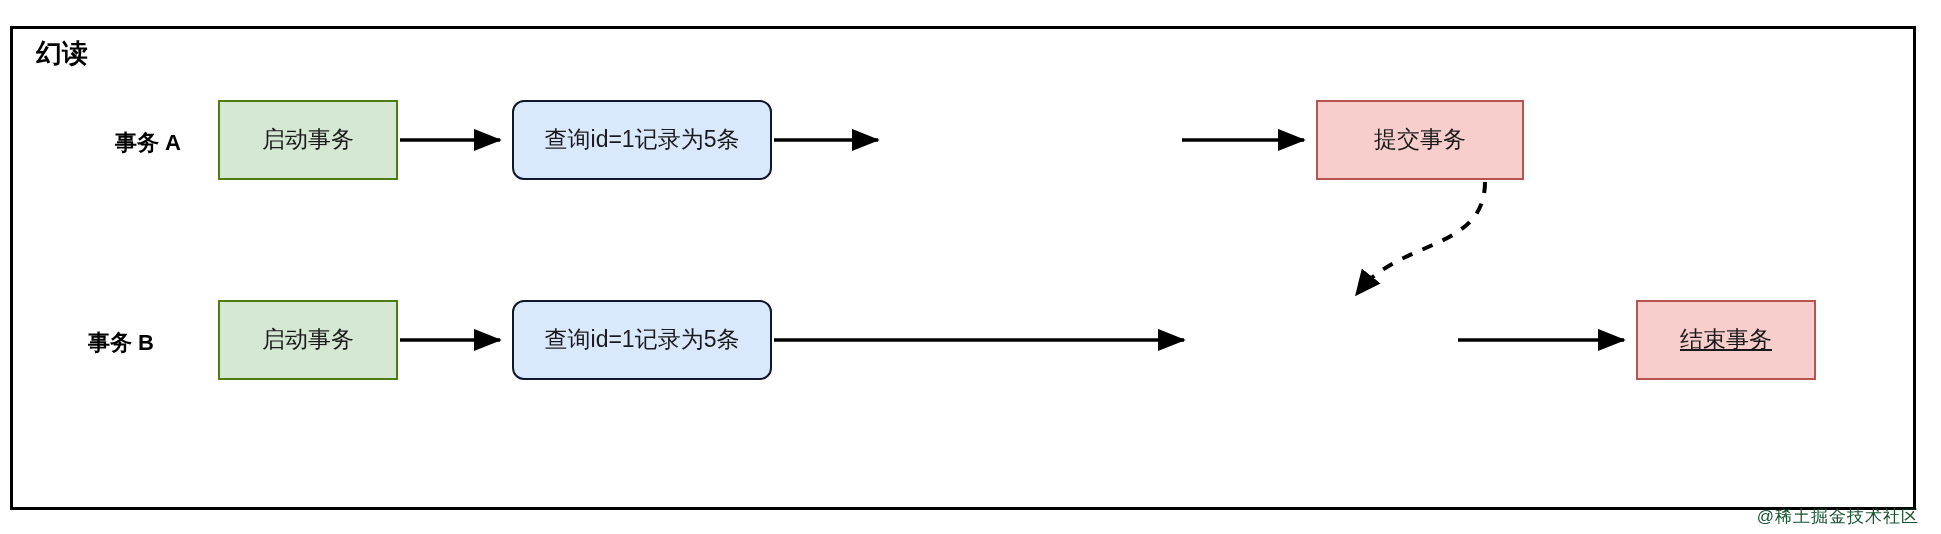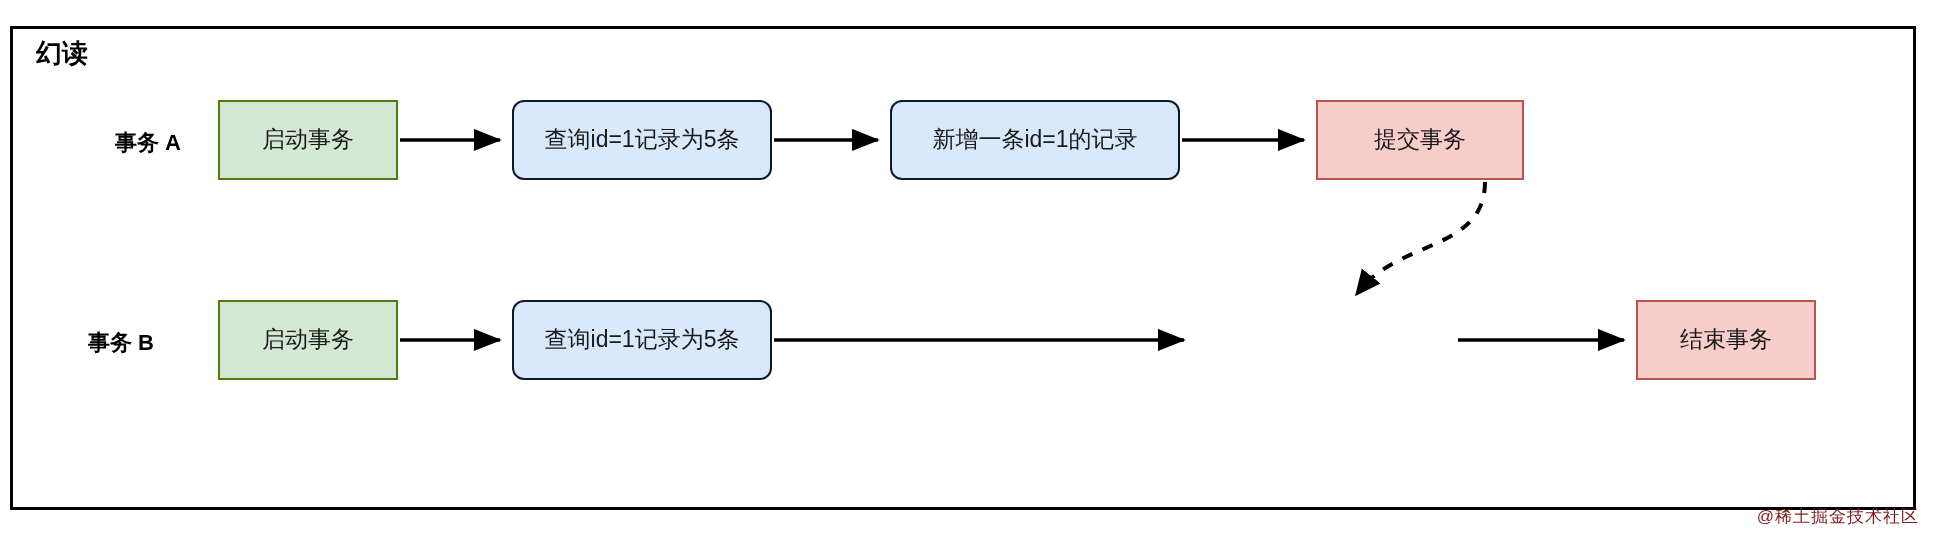--- a/index.html
+++ b/index.html
@@ -6,41 +6,40 @@
   body{width:1941px;height:534px;font-family:"Liberation Sans","DejaVu Sans",sans-serif;overflow:hidden;}
   #canvas{position:relative;width:1941px;height:534px;background:#ffffff;}
   .frame{position:absolute;left:10px;top:26px;width:1906px;height:484px;border:3px solid #000000;box-sizing:border-box;background:#ffffff;}
   .frame-title{position:absolute;left:36px;top:36px;font-size:26px;font-weight:bold;color:#000000;letter-spacing:0px;}
   .row-label{position:absolute;font-size:22px;font-weight:bold;color:#000000;}
   .node{position:absolute;box-sizing:border-box;display:flex;align-items:center;justify-content:center;font-size:23px;color:#1a1a1a;text-align:center;line-height:1.1;}
   .node.green{background:#d5e8d4;border:2px solid #4d7c0f;border-radius:0;}
   .node.blue{background:#dae8fc;border:2px solid #0f172a;border-radius:12px;}
   .node.red{background:#f8cecc;border:2px solid #b85450;border-radius:0;}
   svg.edges{position:absolute;left:0;top:0;width:1941px;height:534px;overflow:visible;pointer-events:none;}
-  .watermark{position:absolute;right:22px;bottom:6px;font-size:17px;color:#7f1d1d;letter-spacing:1px;}
+  .watermark{position:absolute;right:22px;bottom:6px;font-size:17px;color:#14532d;letter-spacing:1px;}
 </style>
 </head>
 <body>
 
 <div id="canvas">
 
   <div class="frame"></div>
 
   <div class="frame-title">幻读</div>
 
   <div class="row-label" style="left:75px;top:128px;margin-left:40px;">事务 A</div>
   <div class="node green" style="left:218px;top:100px;width:180px;height:80px;">启动事务</div>
   <div class="node blue" style="left:512px;top:100px;width:260px;height:80px;">查询id=1记录为5条</div>
-  <div class="node blue" style="left:890px;top:100px;width:290px;height:80px;">新增一条id=1的记录</div>
   <div class="node red" style="left:1316px;top:100px;width:208px;height:80px;">提交事务</div>
 
   <div class="row-label" style="left:88px;top:328px;">事务 B</div>
   <div class="node green" style="left:218px;top:300px;width:180px;height:80px;">启动事务</div>
   <div class="node blue" style="left:512px;top:300px;width:260px;height:80px;">查询id=1记录为5条</div>
-  <div class="node red" style="left:1636px;top:300px;width:180px;height:80px;">结束事务</div>
+  <div class="node red" style="left:1636px;top:300px;width:180px;height:80px;text-decoration:underline;">结束事务</div>
 
   <svg class="edges" viewBox="0 0 1941 534">
     <defs>
       <marker id="arrow" markerWidth="9" markerHeight="9" refX="7.5" refY="3.2" orient="auto" markerUnits="strokeWidth">
         <path d="M0,0 L8,3.2 L0,6.4 z" fill="#000000"></path>
       </marker>
       <marker id="arrowdash" markerWidth="7" markerHeight="7" refX="4.5" refY="3" orient="auto" markerUnits="strokeWidth">
         <path d="M0,0 L6.5,3 L0,6 z" fill="#000000"></path>
       </marker>
     </defs>

